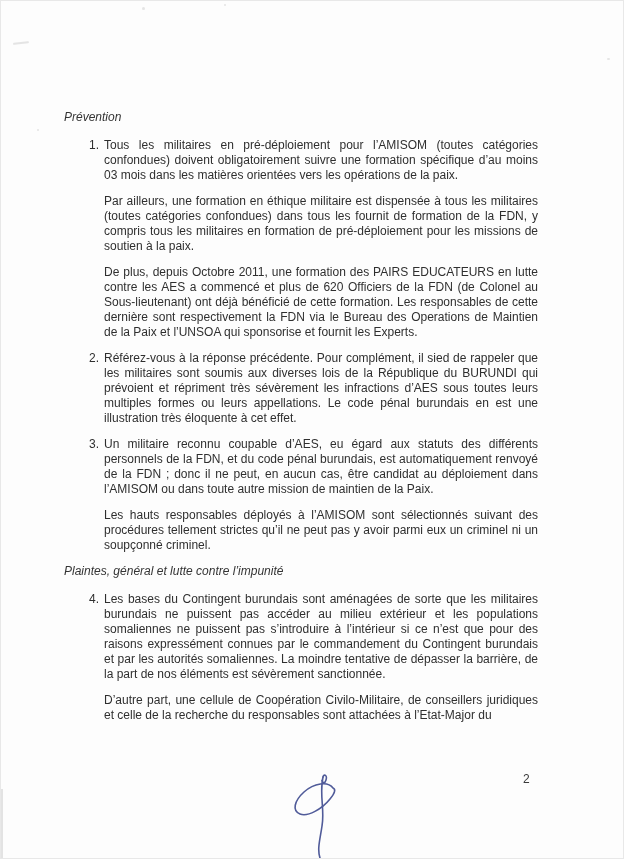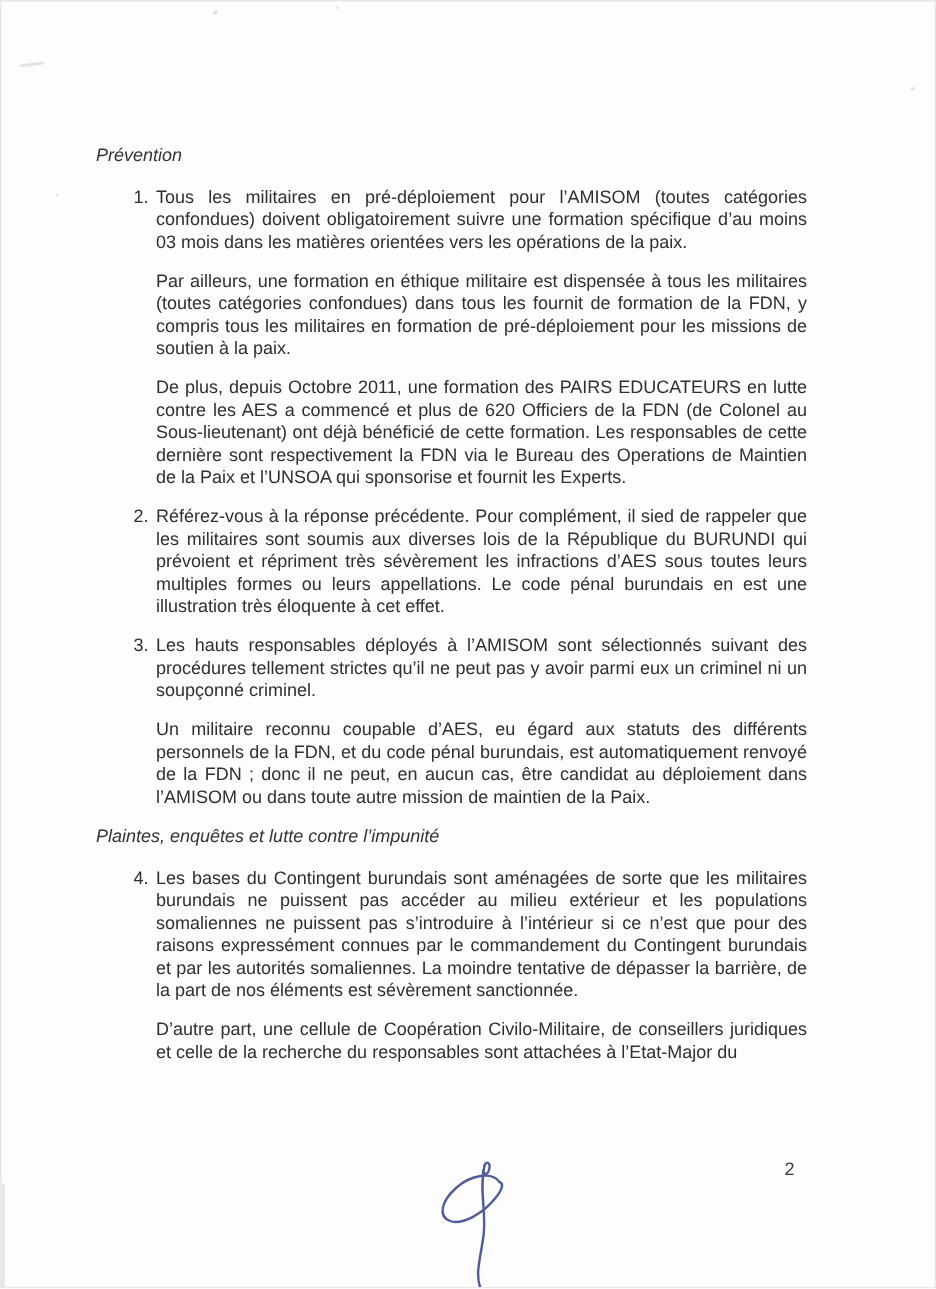--- a/index.html
+++ b/index.html
@@ -21,21 +21,21 @@
   .content {
     position: absolute;
     left: 63px;
     top: 91px;
     width: 490px;
   }
   .section-heading {
     font-style: italic;
     font-size: 12px;
     line-height: 15px;
-    margin: 4px 0 13px 0;
+    margin: 18px 0 13px 0;
     color: #343434;
   }
   .section-heading.second {
     margin-top: 4px;
   }
   .item {
     position: relative;
     padding-left: 40px;
     margin: 0;
   }
@@ -110,25 +110,25 @@
       <p class="para">De plus, depuis Octobre 2011, une formation des PAIRS EDUCATEURS en lutte contre les AES a commencé et plus de 620 Officiers de la FDN (de Colonel au Sous-lieutenant) ont déjà bénéficié de cette formation. Les responsables de cette dernière sont respectivement la FDN via le Bureau des Operations de Maintien de la Paix et l’UNSOA qui sponsorise et fournit les Experts.</p>
     </div>
 
     <div class="item">
       <span class="num">2.</span>
       <p class="para">Référez-vous à la réponse précédente. Pour complément, il sied de rappeler que les militaires sont soumis aux diverses lois de la République du BURUNDI qui prévoient et répriment très sévèrement les infractions d’AES sous toutes leurs multiples formes ou leurs appellations. Le code pénal burundais en est une illustration très éloquente à cet effet.</p>
     </div>
 
     <div class="item">
       <span class="num">3.</span>
+      <p class="para">Un militaire reconnu coupable d’AES, eu égard aux statuts des différents personnels de la FDN, et du code pénal burundais, est automatiquement renvoyé de la FDN ; donc il ne peut, en aucun cas, être candidat au déploiement dans l’AMISOM ou dans toute autre mission de maintien de la Paix.</p>
       <p class="para">Les hauts responsables déployés à l’AMISOM sont sélectionnés suivant des procédures tellement strictes qu’il ne peut pas y avoir parmi eux un criminel ni un soupçonné criminel.</p>
-      <p class="para">Un militaire reconnu coupable d’AES, eu égard aux statuts des différents personnels de la FDN, et du code pénal burundais, est automatiquement renvoyé de la FDN ; donc il ne peut, en aucun cas, être candidat au déploiement dans l’AMISOM ou dans toute autre mission de maintien de la Paix.</p>
     </div>
 
-    <div class="section-heading second">Plaintes, enquêtes et lutte contre l’impunité</div>
+    <div class="section-heading second">Plaintes, général et lutte contre l’impunité</div>
 
     <div class="item">
       <span class="num">4.</span>
       <p class="para">Les bases du Contingent burundais sont aménagées de sorte que les militaires burundais ne puissent pas accéder au milieu extérieur et les populations somaliennes ne puissent pas s’introduire à l’intérieur si ce n’est que pour des raisons expressément connues par le commandement du Contingent burundais et par les autorités somaliennes. La moindre tentative de dépasser la barrière, de la part de nos éléments est sévèrement sanctionnée.</p>
       <p class="para">D’autre part, une cellule de Coopération Civilo-Militaire, de conseillers juridiques et celle de la recherche du responsables sont attachées à l’Etat-Major du</p>
     </div>
 
   </div>
 
   <div class="page-number">2</div>

